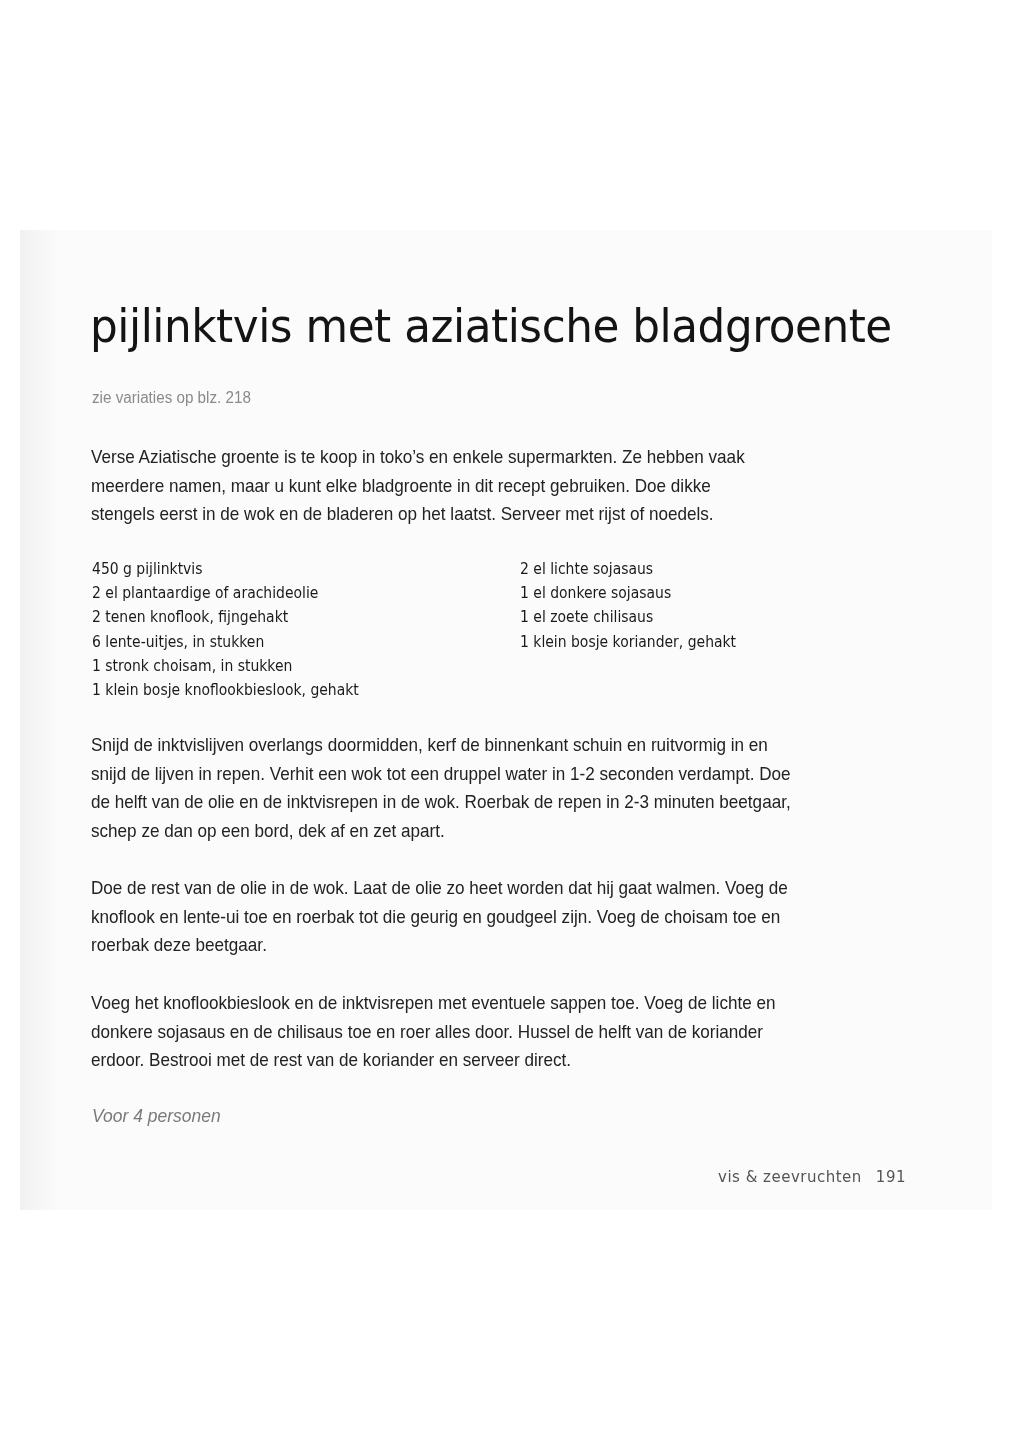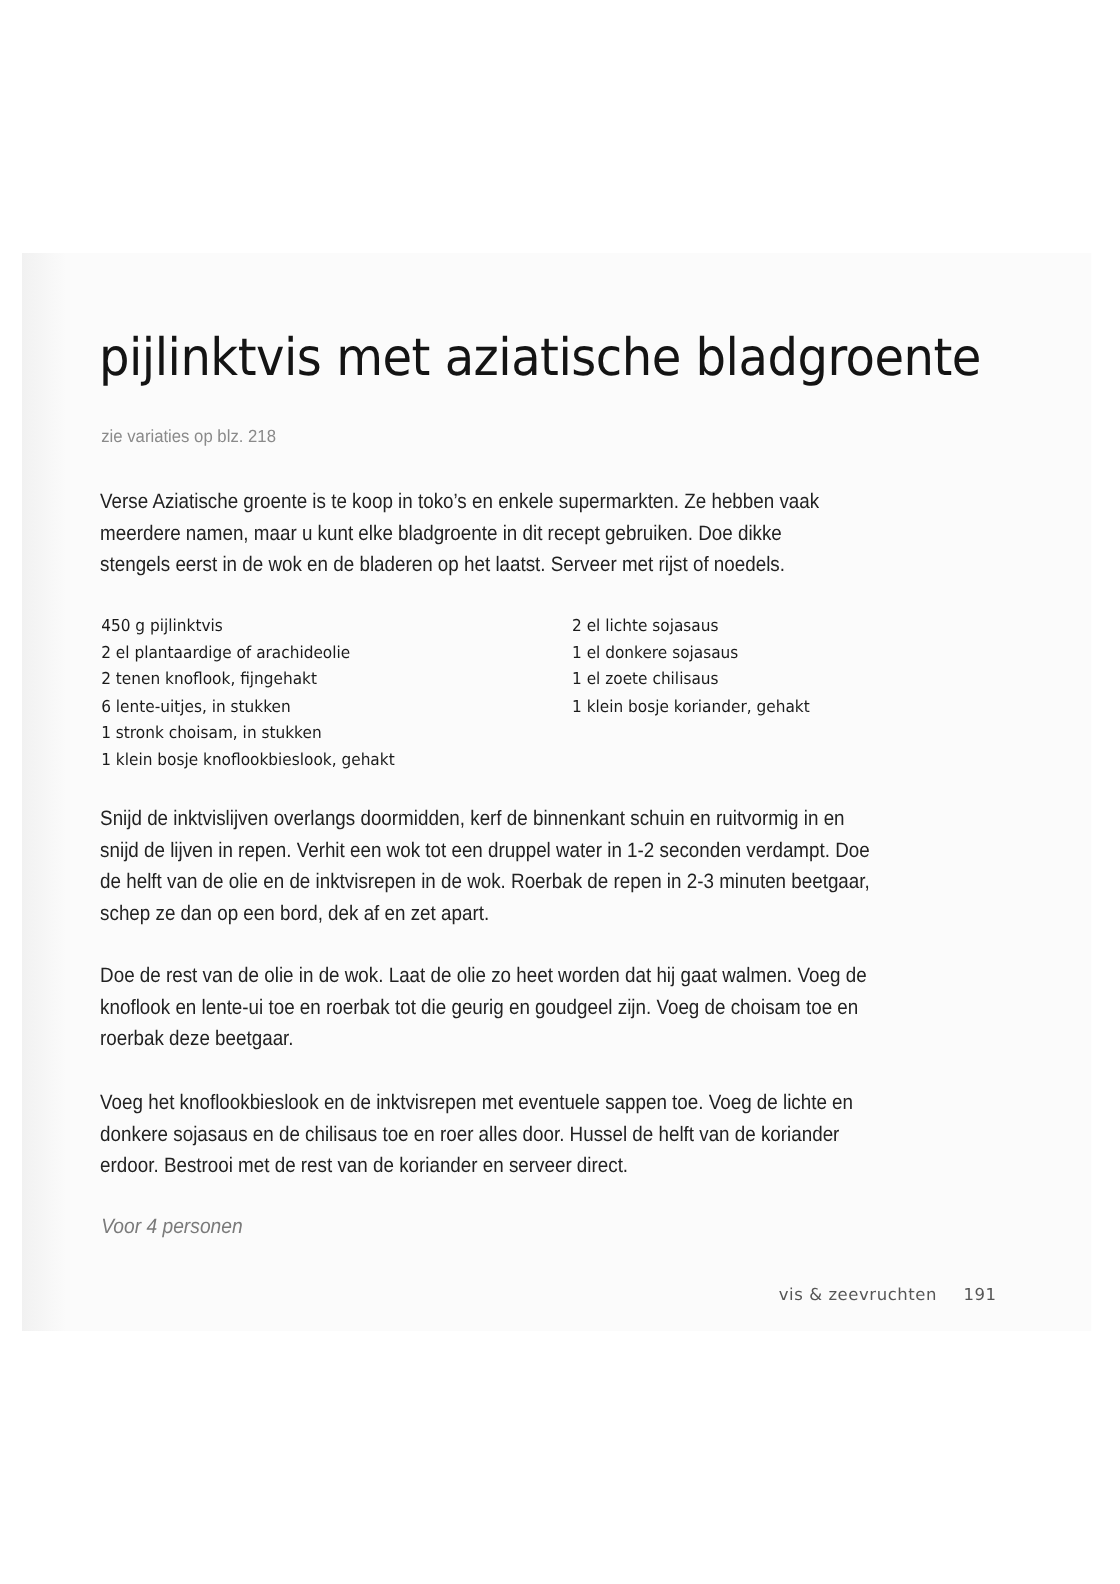--- a/index.html
+++ b/index.html
@@ -104,21 +104,21 @@
     .footer {
       position: absolute;
       right: 112px;
       top: 1168px;
       font-family: "DejaVu Sans", sans-serif;
       font-size: 15px;
       color: #555;
       white-space: nowrap;
       letter-spacing: 0.5px;
     }
-    .footer .page-number { margin-left: 24px; }
+    .footer .page-number { margin-left: 14px; }
   </style>
 </head>
 <body>
 
 <div class="page"></div>
 
 <h1 class="title">pijlinktvis met aziatische bladgroente</h1>
 <div class="variations">zie variaties op blz. 218</div>
 
 <p class="para intro">

